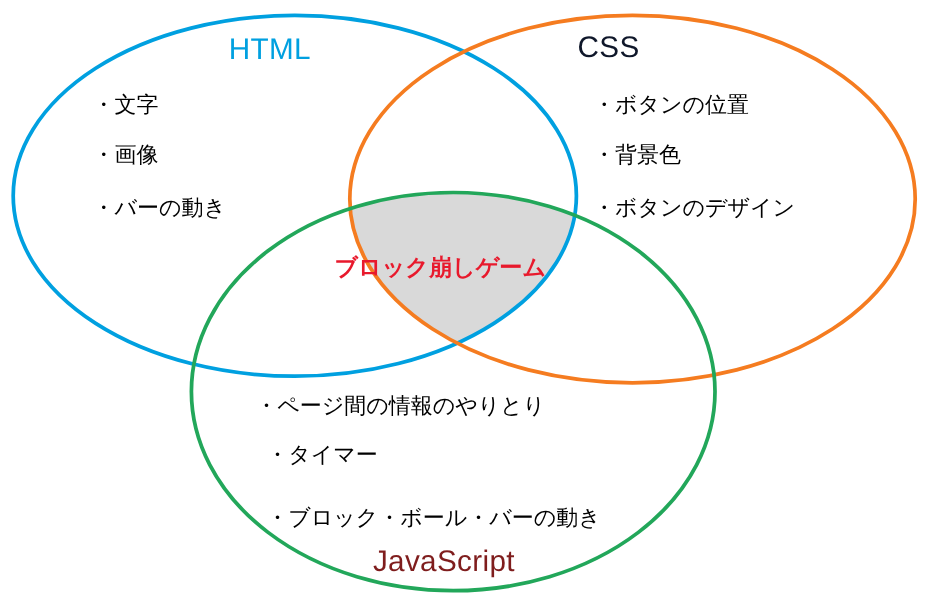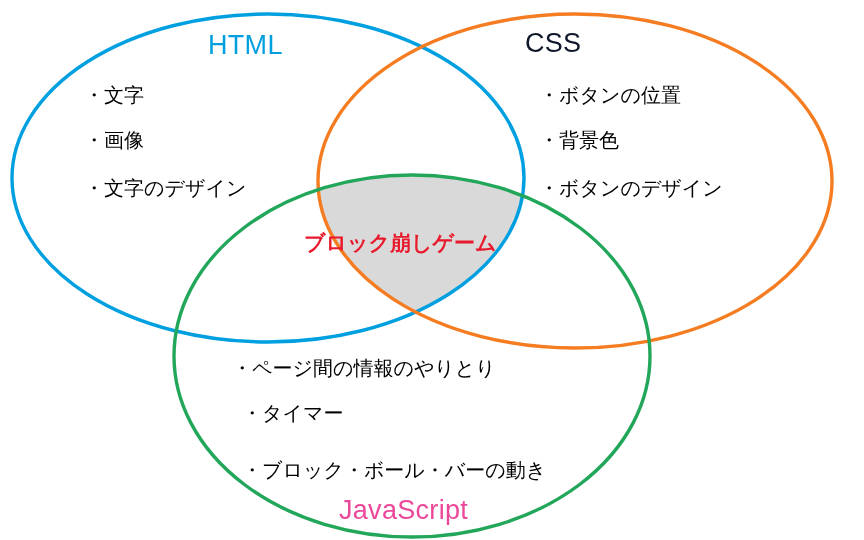--- a/index.html
+++ b/index.html
@@ -94,26 +94,26 @@
     <ellipse cx="575" cy="181" rx="257" ry="167" fill="none" stroke="#f57c20" stroke-width="3.4"></ellipse>
     <ellipse cx="412" cy="356" rx="238" ry="181" fill="none" stroke="#22a75a" stroke-width="3.4"></ellipse>
   </svg>
 
   <div class="layer-text">
 
     <div class="set-label" style="left:208px; top:30px; color:#00a0e0;">HTML</div>
 
     <div class="set-label" style="left:525px; top:28px; color:#0f172a;">CSS</div>
 
-    <div class="set-label" style="left:339px; top:495px; color:#ec4899;">JavaScript</div>
+    <div class="set-label" style="left:339px; top:495px; color:#7f1d1d;">JavaScript</div>
 
     <div class="bullet-list" style="left:84px; top:85px;">
       <span class="bullet-item" style="position:absolute; left:0; top:0;">・文字</span>
       <span class="bullet-item" style="position:absolute; left:0; top:45px;">・画像</span>
-      <span class="bullet-item" style="position:absolute; left:0; top:93px;">・文字のデザイン</span>
+      <span class="bullet-item" style="position:absolute; left:0; top:93px;">・バーの動き</span>
     </div>
 
     <div class="bullet-list" style="left:539px; top:85px;">
       <span class="bullet-item" style="position:absolute; left:0; top:0;">・ボタンの位置</span>
       <span class="bullet-item" style="position:absolute; left:0; top:45px;">・背景色</span>
       <span class="bullet-item" style="position:absolute; left:0; top:93px;">・ボタンのデザイン</span>
     </div>
 
     <div class="bullet-list" style="left:232px; top:358px;">
       <span class="bullet-item" style="position:absolute; left:0; top:0;">・ページ間の情報のやりとり</span>

